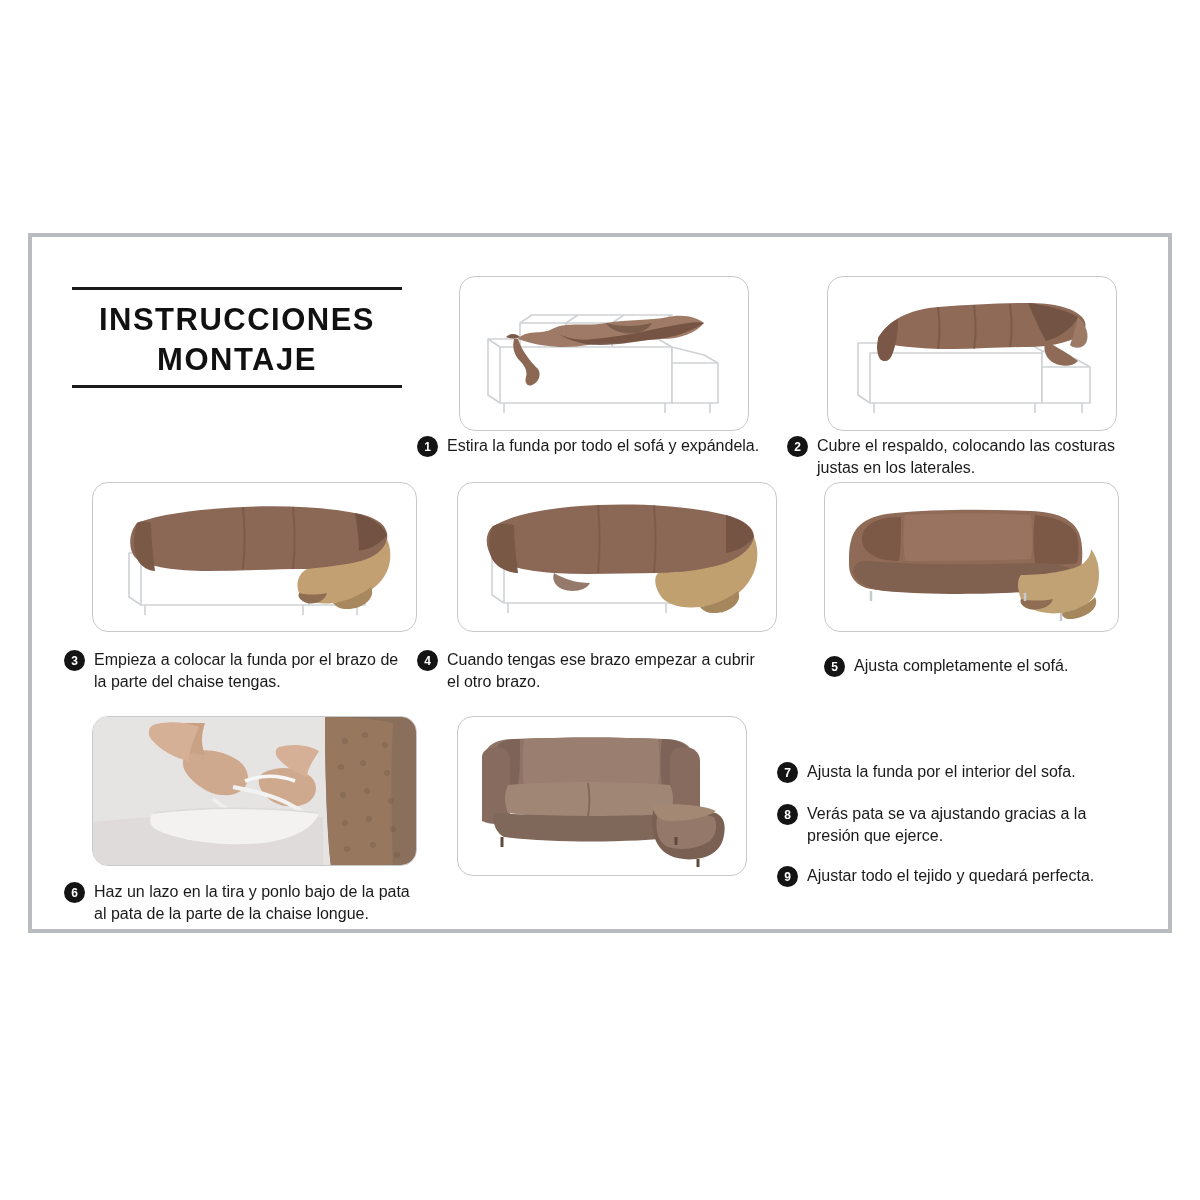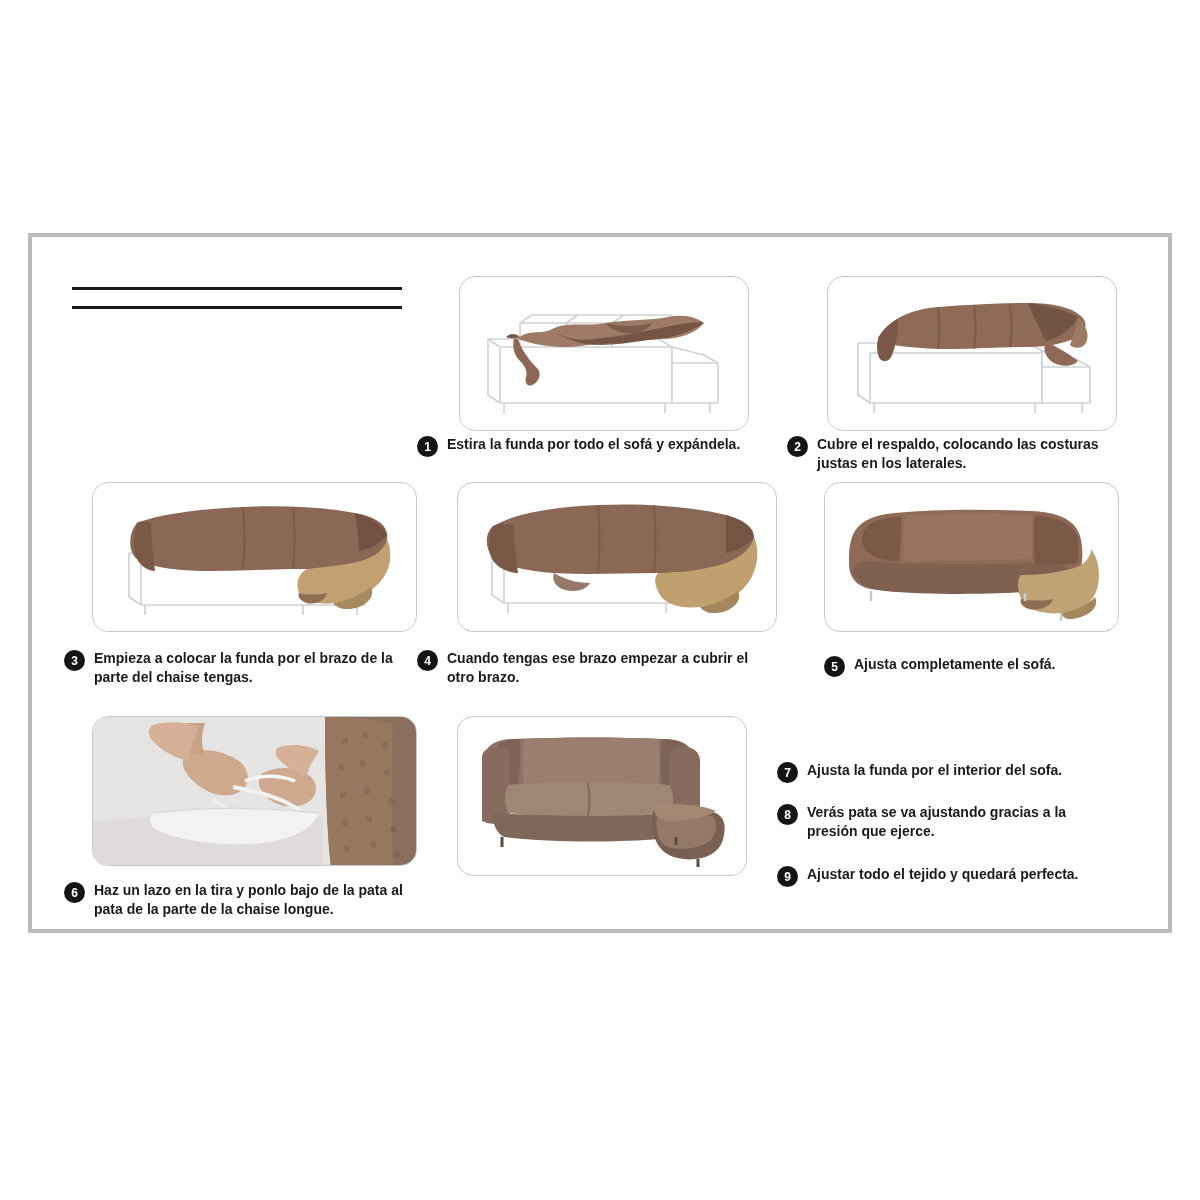--- a/index.html
+++ b/index.html
@@ -77,39 +77,40 @@
     background: #141414;
     color: #ffffff;
     font-size: 12px;
     font-weight: bold;
     display: flex;
     align-items: center;
     justify-content: center;
     margin-top: 1px;
   }
   .step .txt {
-    font-size: 14px;
+    font-size: 16px;
     line-height: 1.35;
     color: #1a1a1a;
-    font-weight: bold;
   }
 
   
   svg { display: block; }
   .sofa-line { fill: #ffffff; stroke: #cfd2d5; stroke-width: 1.6; stroke-linejoin: round; }
   .sofa-line-b { fill: none; stroke: #cfd2d5; stroke-width: 1.6; stroke-linejoin: round; }
 </style>
 </head>
 <body>
 
 <div id="sheet">
 
   <div id="title-block">
     <div class="rule"></div>
     <div class="title-lines">
+      <div class="tline">INSTRUCCIONES</div>
+      <div class="tline">MONTAJE</div>
     </div>
     <div class="rule"></div>
   </div>
 
   <div class="card" style="left:427px; top:39px; width:290px; height:155px;">
     <svg width="290" height="155" viewBox="0 0 290 155">
 
       <path class="sofa-line" d="M28 62 L28 118 L40 126 L212 126 L212 70 L198 62 Z"></path>
       <path class="sofa-line" d="M212 70 L212 126 L258 126 L258 86 L244 78 Z"></path>
       <path class="sofa-line-b" d="M40 126 L40 70 L198 70 L212 70"></path>

